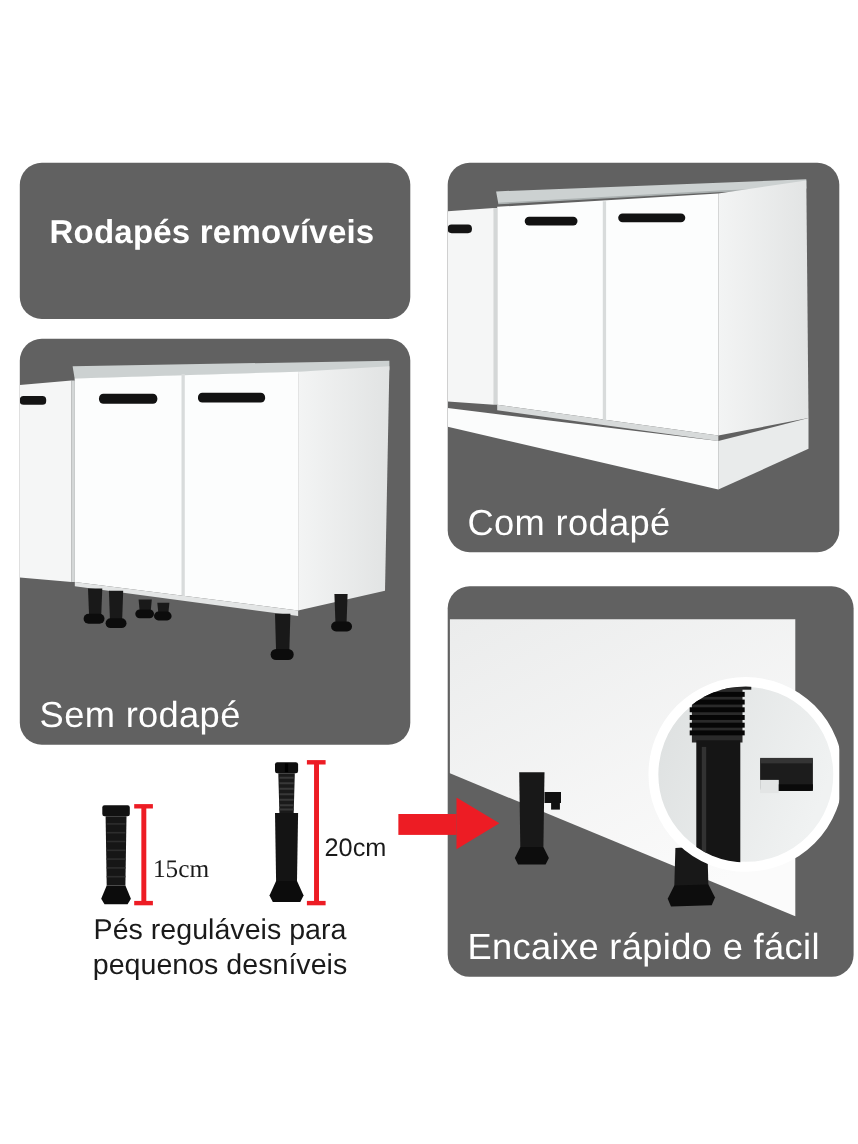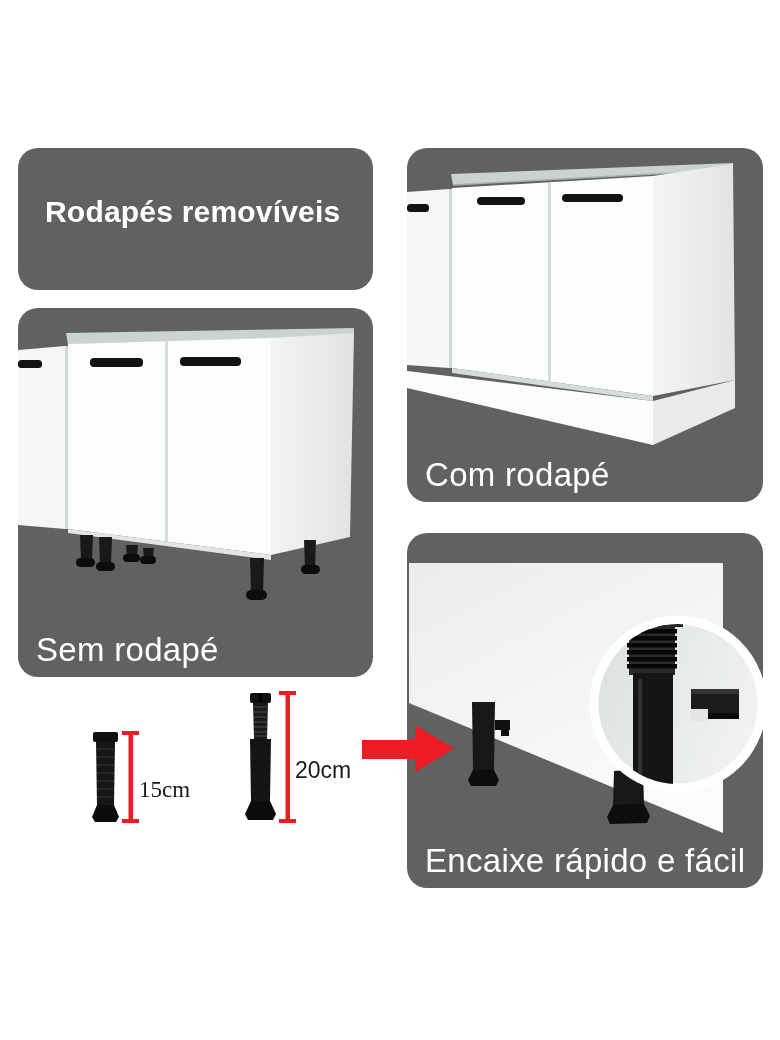--- a/index.html
+++ b/index.html
@@ -14,21 +14,21 @@
     font-size:30px;font-weight:bold;line-height:40px;letter-spacing:.2px;
   }
   .panel{overflow:hidden;}
   .panel svg{position:absolute;left:0;top:0;display:block;}
   .panel-label{
     position:absolute;left:18px;bottom:8px;color:var(--label-text,#ffffff);
     font-size:33px;font-weight:normal;letter-spacing:.3px;white-space:nowrap;
   }
   .panel-sem{left:18px;top:308px;width:355px;height:369px;}
   .panel-com{left:407px;top:148px;width:356px;height:354px;}
-  .panel-enc{left:407px;top:533px;width:356px;height:355px;}
+  .panel-enc{left:407px;top:533px;width:356px;height:355px;padding-left:13px;}
   .feet-spec{position:absolute;left:80px;top:685px;}
   .measure-label{position:absolute;color:var(--body-text,#1a1a1a);font-size:23px;white-space:nowrap;}
   .label-15{left:139px;top:777px;font-family:Liberation Serif, serif;}
   .label-20{left:295px;top:745px;margin-top:12px;}
   .red-arrow{position:absolute;left:362px;top:725px;z-index:6;}
   .caption{
     position:absolute;left:78px;top:830px;width:244px;text-align:center;
     color:var(--body-text,#1a1a1a);font-size:26px;line-height:31px;
   }
 </style>
@@ -226,14 +226,18 @@
   <div class="measure-label label-15">15cm</div>
   <div class="measure-label label-20">20cm</div>
 
   <svg class="red-arrow" width="94" height="48" viewBox="0 0 94 48">
     <g style="fill:var(--accent-red,#ed1c24)">
       <rect x="0" y="15" width="53" height="19"></rect>
       <polygon points="53,0 92,23.5 53,47"></polygon>
     </g>
   </svg>
 
+  <div class="caption">
+    <div>Pés reguláveis para</div>
+    <div>pequenos desníveis</div>
+  </div>
 
 </div>
 
 </body></html>

